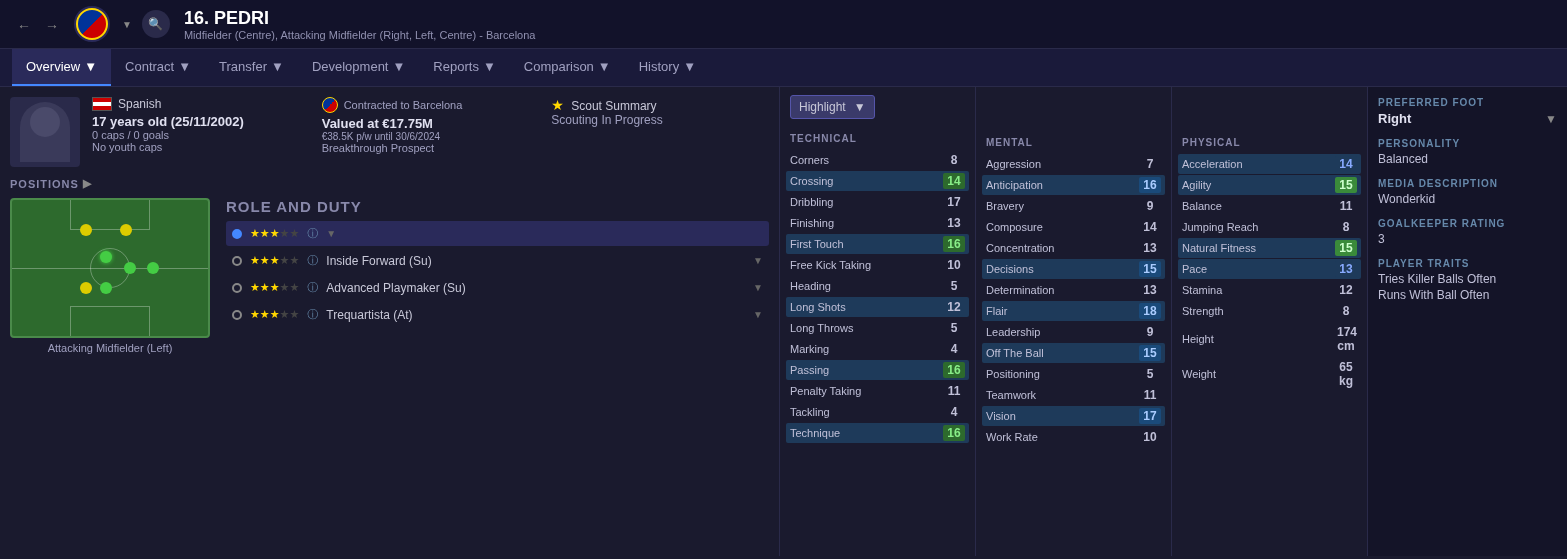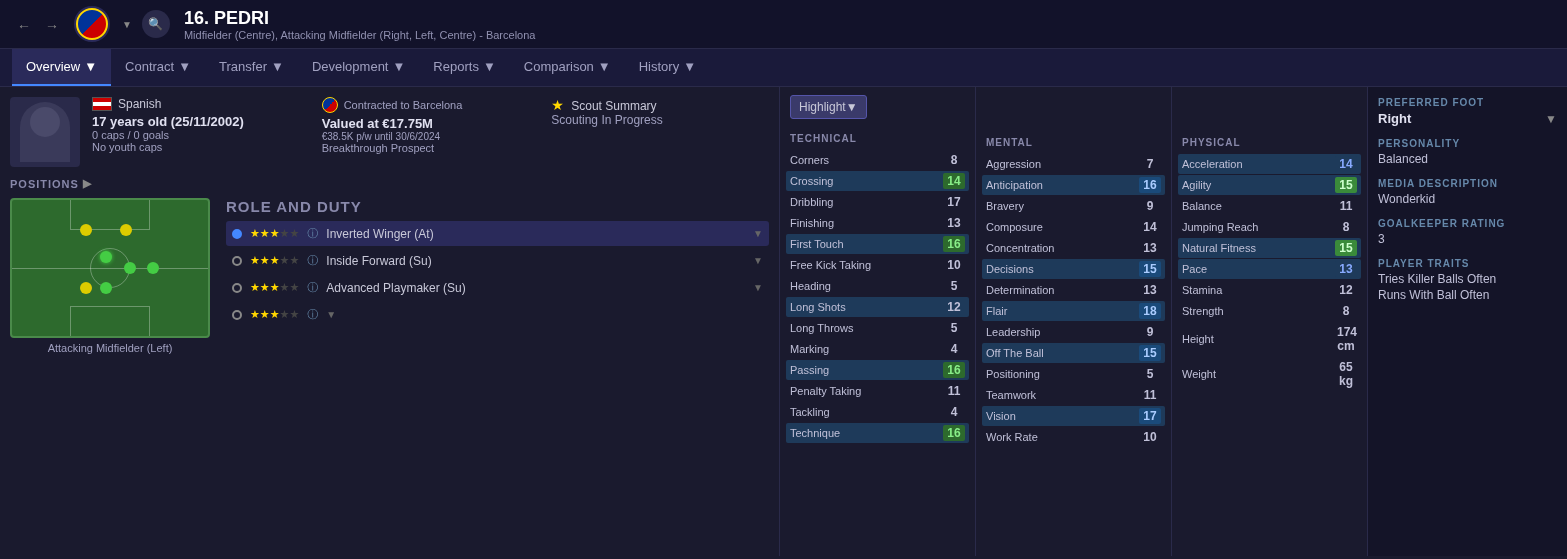--- a/index.html
+++ b/index.html
@@ -271,21 +271,21 @@
       color: #8888aa;
       text-transform: uppercase;
       letter-spacing: 1px;
       margin-bottom: 6px;
       padding: 0 4px;
     }
 
     .highlight-btn {
       display: flex;
       align-items: center;
-      gap: 0;
+      gap: 8px;
       background: #3a3a6a;
       border: 1px solid #5555aa;
       border-radius: 3px;
       padding: 4px 8px;
       color: #c8c8d8;
       cursor: pointer;
       font-size: 12px;
       margin-bottom: 8px;
     }
 
@@ -457,21 +457,20 @@
         <div class="pitch-label">Attacking Midfielder (Left)</div>
       </div>
 
       <div class="role-duty-section" style="flex:1;">
         <div class="role-duty-header">ROLE AND DUTY</div>
 
         <div class="role-item selected">
           <div class="role-radio filled"></div>
           <span class="role-stars">★★★<span class="empty">★★</span></span>
           <span class="role-info-icon">ⓘ</span>
-          <span class="role-name">Inverted Winger (At)</span>
           <span class="role-chevron">▼</span>
         </div>
 
         <div class="role-item">
           <div class="role-radio"></div>
           <span class="role-stars">★★★<span class="empty">★★</span></span>
           <span class="role-info-icon">ⓘ</span>
           <span class="role-name">Inside Forward (Su)</span>
           <span class="role-chevron">▼</span>
         </div>
@@ -481,20 +480,21 @@
           <span class="role-stars">★★★<span class="empty">★★</span></span>
           <span class="role-info-icon">ⓘ</span>
           <span class="role-name">Advanced Playmaker (Su)</span>
           <span class="role-chevron">▼</span>
         </div>
 
         <div class="role-item">
           <div class="role-radio"></div>
           <span class="role-stars">★★★<span class="empty">★★</span></span>
           <span class="role-info-icon">ⓘ</span>
+          <span class="role-name">Trequartista (At)</span>
           <span class="role-chevron">▼</span>
         </div>
       </div>
     </div>
   </div>
 
   <div class="right-panel">
 
     <div class="attrs-section">
       <div style="padding: 0 4px 6px 4px;">

